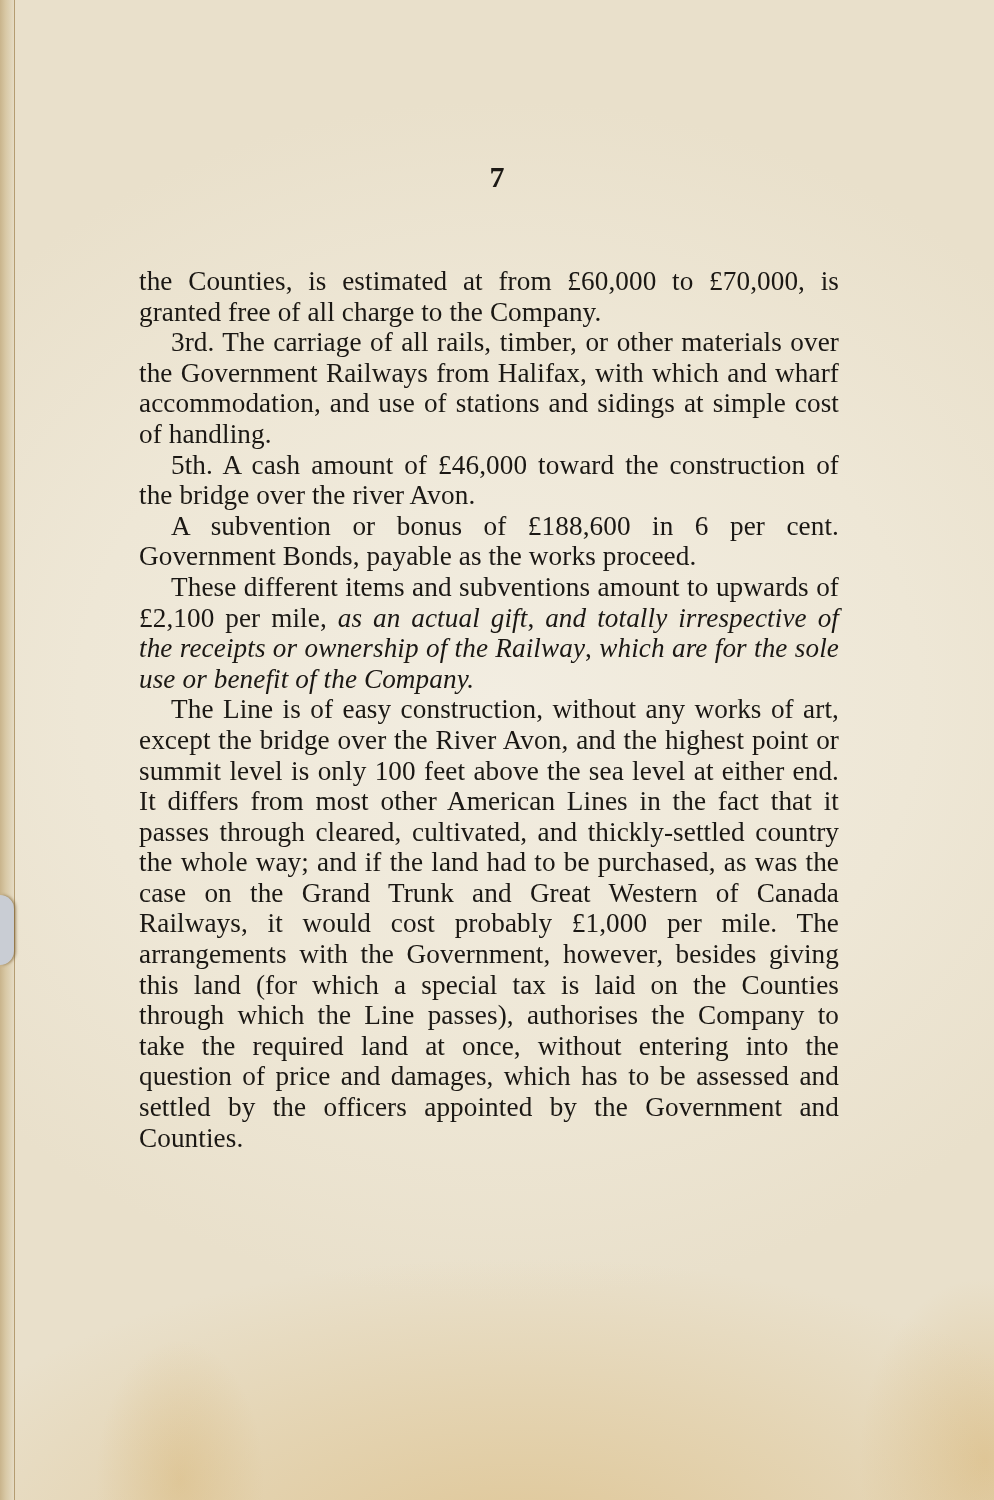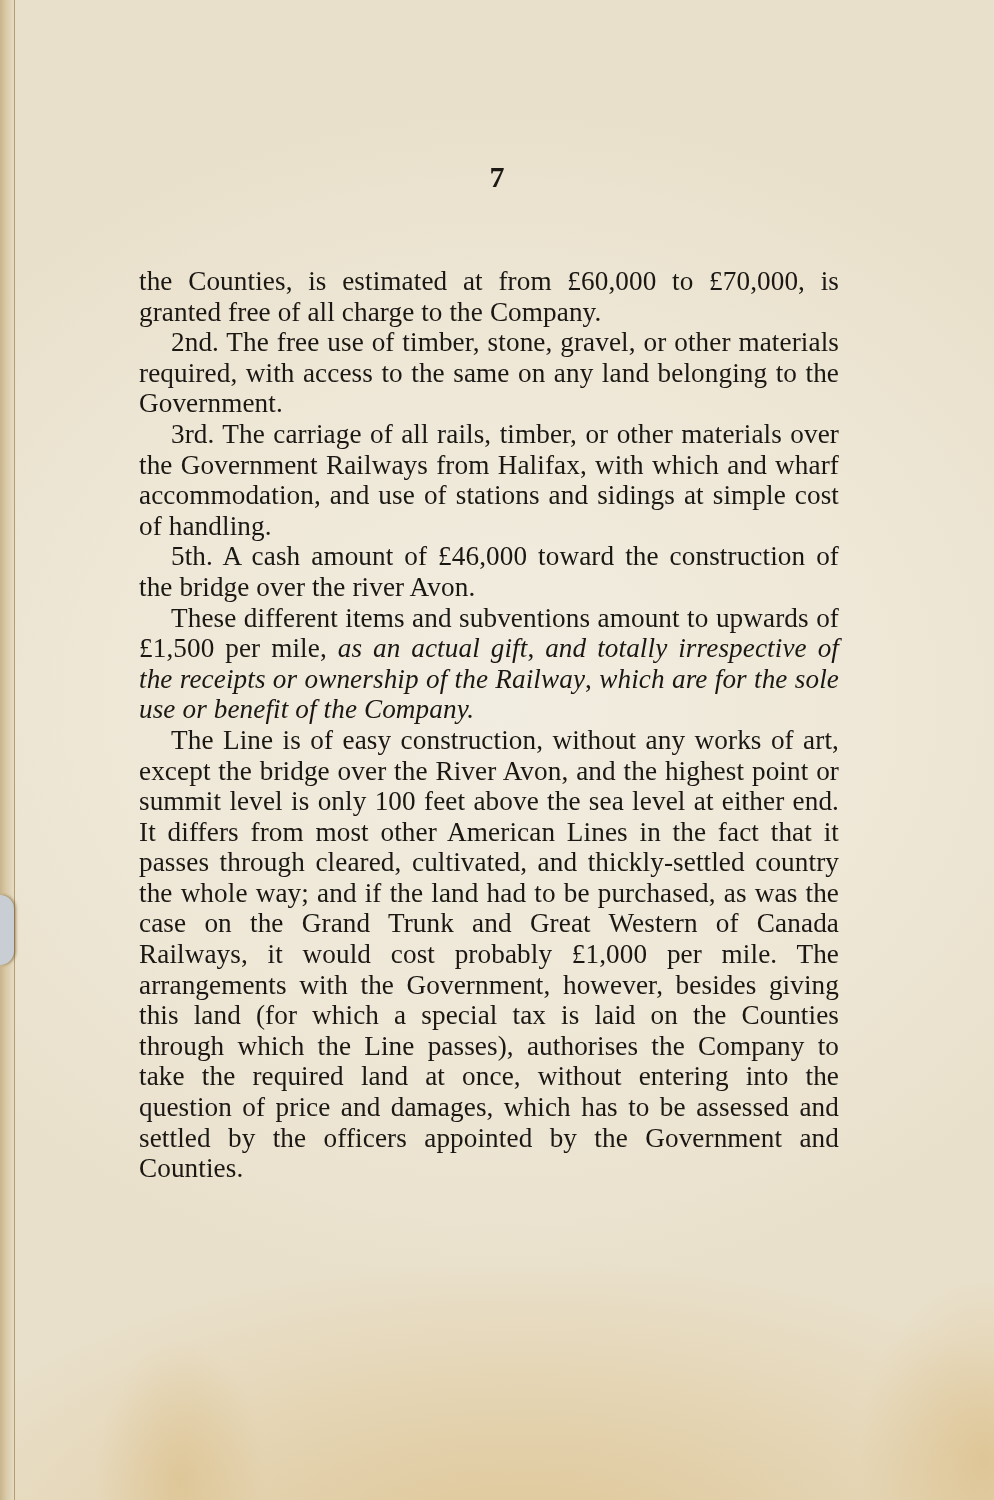--- a/index.html
+++ b/index.html
@@ -84,28 +84,28 @@
   <div class="spine"></div>
   <div class="tear"></div>
 
   <div class="page-number">7</div>
 
   <div class="body-text">
     <p class="no-indent">
       <span>the Counties, is estimated at from £60,000 to £70,000, is granted free of all charge to the Company.</span>
     </p>
     <p>
-      <span>2nd. The free use of timber, stone, gravel, or other materials required, with access to the same on any land belonging to the Government.</span>
-    </p>
-    <p>
       <span>3rd. The carriage of all rails, timber, or other materials over the Government Railways from Halifax, with which and wharf accommodation, and use of stations and sidings at simple cost of handling.</span>
     </p>
     <p>
       <span>5th. A cash amount of £46,000 toward the construction of the bridge over the river Avon.</span>
     </p>
     <p>
-      <span>These different items and subventions amount to upwards of £1,500 per mile, </span><em>as an actual gift</em><span>, </span><em>and totally irrespective of the receipts or ownership of the Railway</em><span>, </span><em>which are for the sole use or benefit of the Company.</em>
+      <span>A subvention or bonus of £188,600 in 6 per cent. Government Bonds, payable as the works proceed.</span>
+    </p>
+    <p>
+      <span>These different items and subventions amount to upwards of £2,100 per mile, </span><em>as an actual gift</em><span>, </span><em>and totally irrespective of the receipts or ownership of the Railway</em><span>, </span><em>which are for the sole use or benefit of the Company.</em>
     </p>
     <p>
       <span>The Line is of easy construction, without any works of art, except the bridge over the River Avon, and the highest point or summit level is only 100 feet above the sea level at either end.  It differs from most other American Lines in the fact that it passes through cleared, cultivated, and thickly-settled country the whole way; and if the land had to be purchased, as was the case on the Grand Trunk and Great Western of Canada Railways, it would cost probably £1,000 per mile.  The arrangements with the Government, however, besides giving this land (for which a special tax is laid on the Counties through which the Line passes), authorises the Company to take the required land at once, without entering into the question of price and damages, which has to be assessed and settled by the officers appointed by the Government and Counties.</span>
     </p>
   </div>
 </div>
 
 </body></html>

